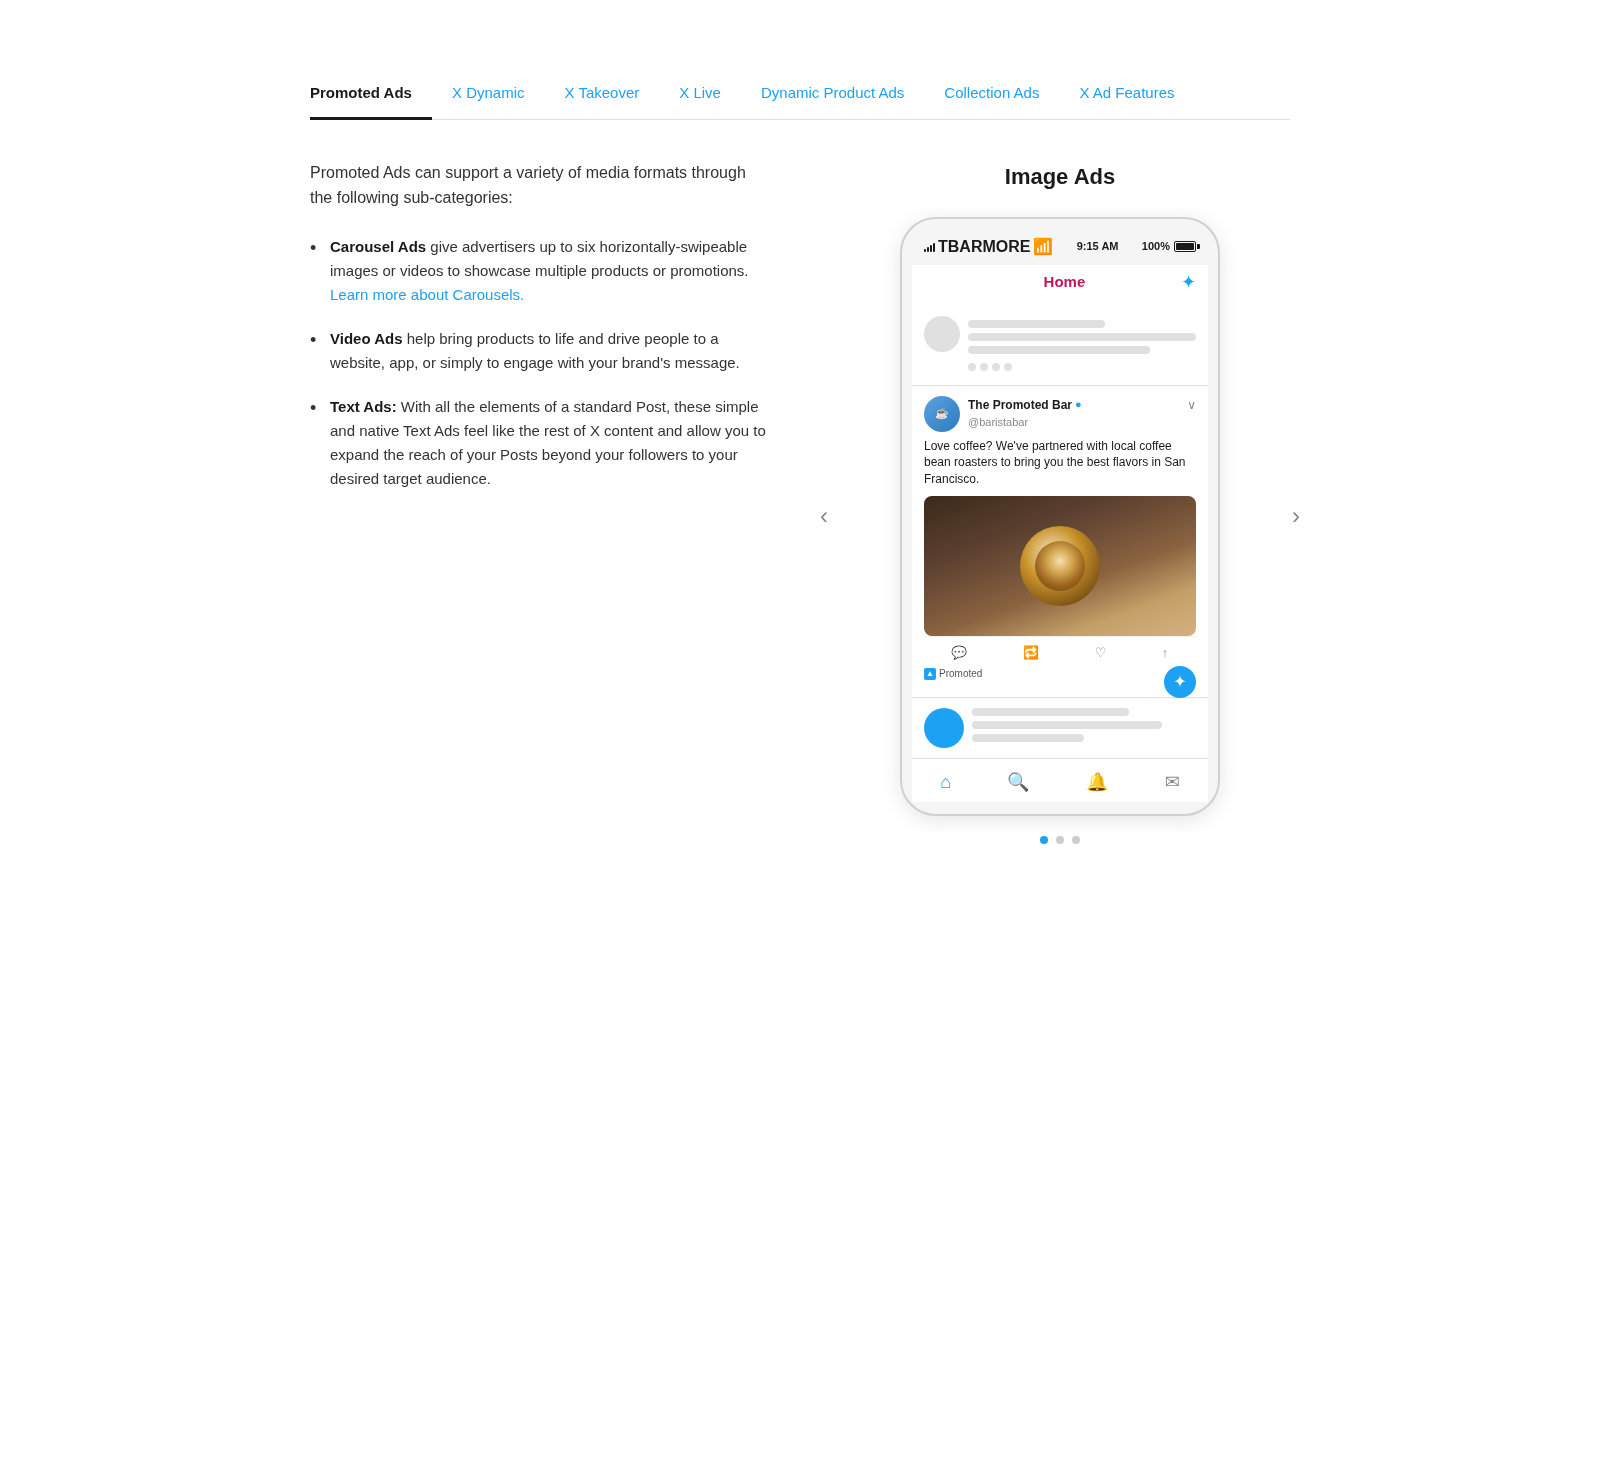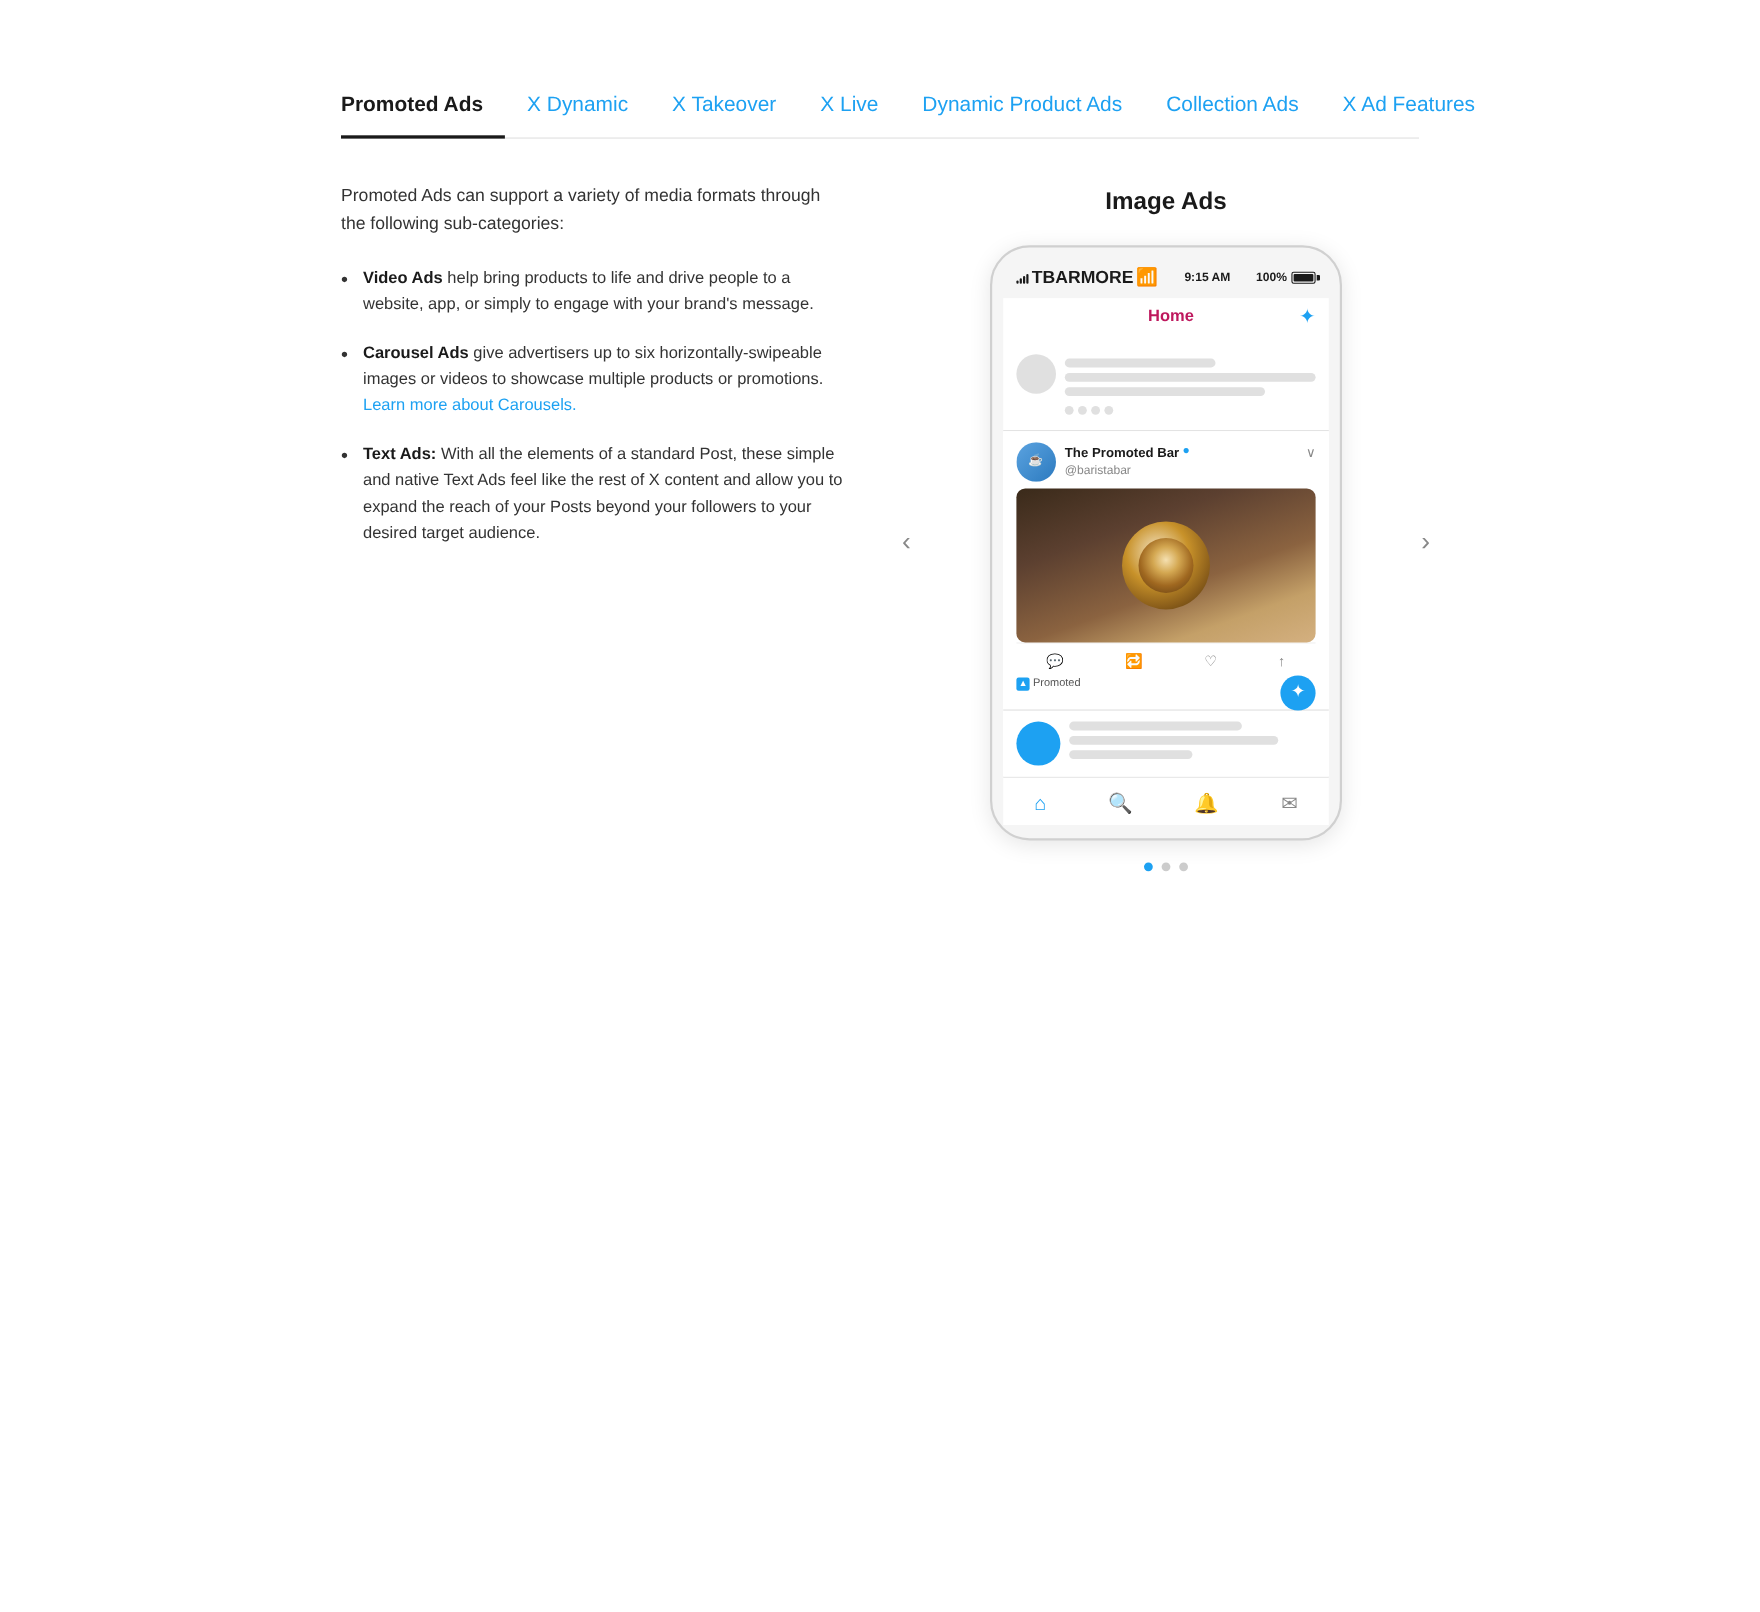--- a/index.html
+++ b/index.html
@@ -50,21 +50,21 @@
 
     .tabs-list {
       display: flex;
       gap: 0;
       list-style: none;
       align-items: flex-end;
     }
 
     .tab-item {
       padding: 12px 20px;
-      font-size: 19px;
+      font-size: 15px;
       cursor: pointer;
       white-space: nowrap;
       color: #1da1f2;
       text-decoration: none;
       border-bottom: 3px solid transparent;
       margin-bottom: -1px;
       font-weight: 400;
     }
 
     .tab-item:first-child {
@@ -573,22 +573,22 @@
         <li class="tab-item">X Ad Features</li>
       </ul>
   </div>
 
   <div class="content-area">
 
     <div class="left-column">
       <p class="intro-text">Promoted Ads can support a variety of media formats through the following sub-categories:</p>
       <ul class="features-list">
 
+          <li><strong>Carousel Ads</strong> give advertisers up to six horizontally-swipeable images or videos to showcase multiple products or promotions. <a href="#">Learn more about Carousels.</a></li>
           <li><strong>Video Ads</strong> help bring products to life and drive people to a website, app, or simply to engage with your brand's message.</li>
-          <li><strong>Carousel Ads</strong> give advertisers up to six horizontally-swipeable images or videos to showcase multiple products or promotions. <a href="#">Learn more about Carousels.</a></li>
           <li><strong>Text Ads:</strong> With all the elements of a standard Post, these simple and native Text Ads feel like the rest of X content and allow you to expand the reach of your Posts beyond your followers to your desired target audience.</li>
         </ul>
     </div>
 
     <div class="right-column">
       <h2 class="image-ads-title">Image Ads</h2>
 
       <div class="carousel-wrapper">
         <button class="carousel-arrow left">‹</button>
 
@@ -644,20 +644,21 @@
                 </div>
                 <div class="ad-user-info">
                   <div class="ad-user-name">
                     <span>The Promoted Bar</span>
                     <span class="verified-badge">●</span>
                   </div>
                   <div class="ad-handle">@baristabar</div>
                 </div>
                 <span style="color:#888;font-size:12px;">∨</span>
               </div>
+              <div class="ad-tweet-text">Love coffee? We've partnered with local coffee bean roasters to bring you the best flavors in San Francisco.</div>
               <div class="ad-image">
                 <div class="coffee-cup">
                   <div class="coffee-latte-art"></div>
                 </div>
               </div>
               <div class="ad-actions">
                 <span class="ad-action-icon">💬</span>
                 <span class="ad-action-icon">🔁</span>
                 <span class="ad-action-icon">♡</span>
                 <span class="ad-action-icon">↑</span>

